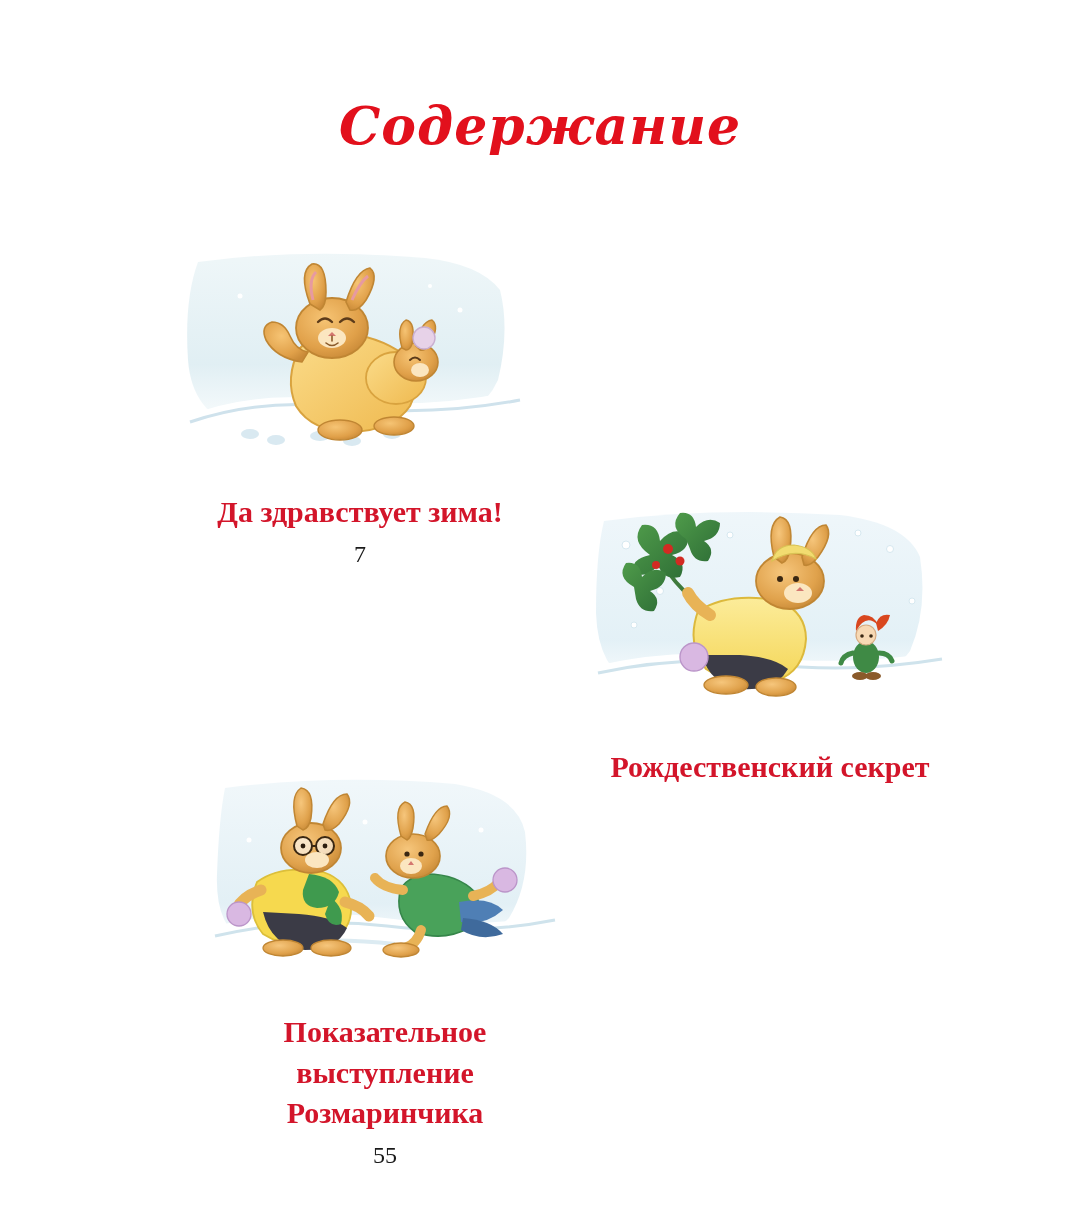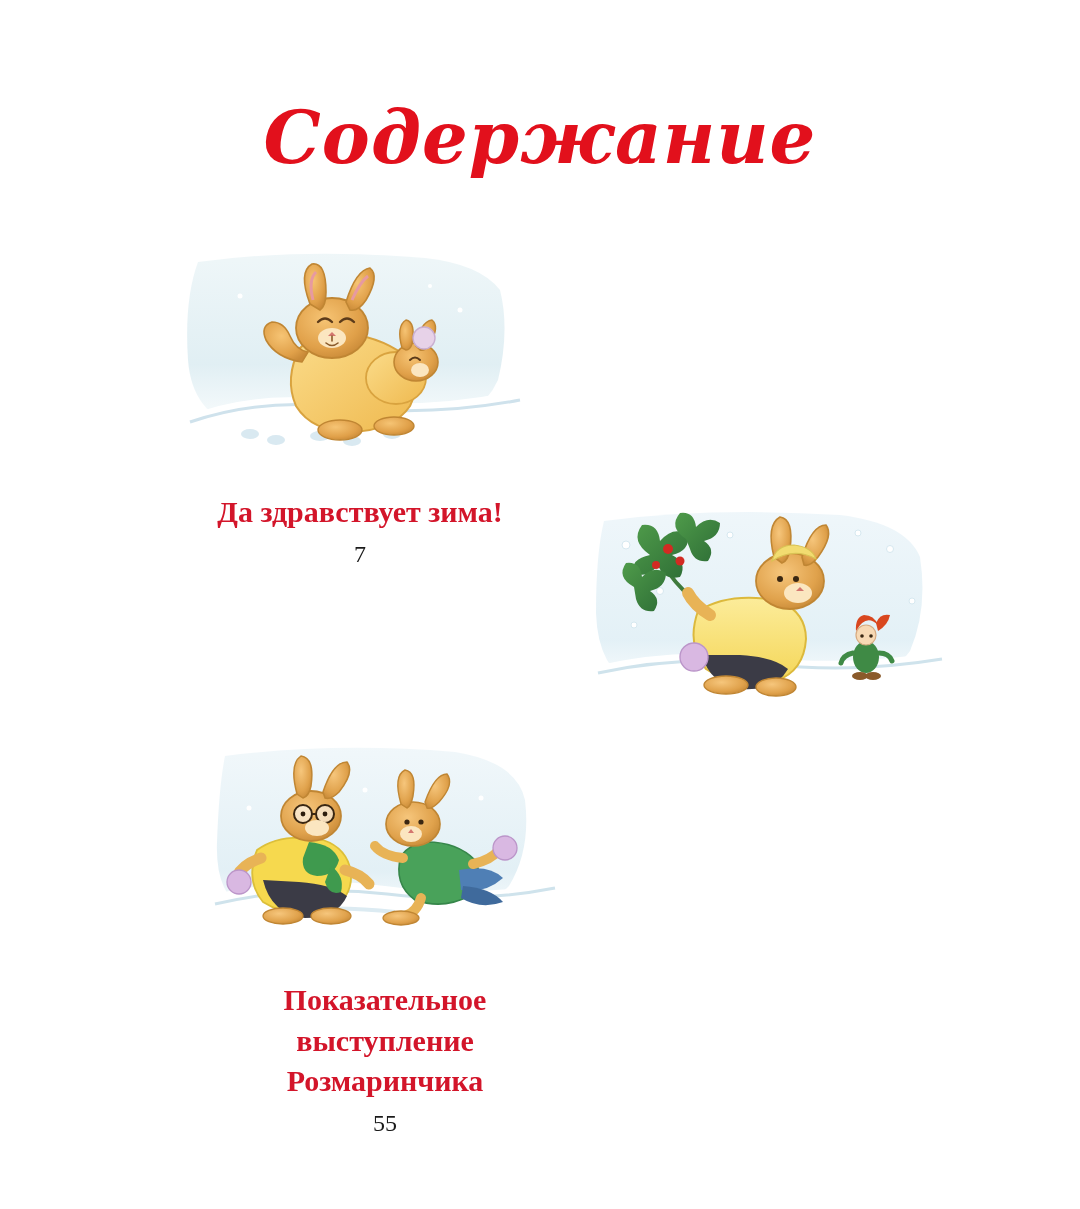--- a/index.html
+++ b/index.html
@@ -25,21 +25,21 @@
   
   .toc-title {
     position: absolute;
     top: 95px;
     left: 0;
     width: 1080px;
     text-align: center;
     font-family: "DejaVu Serif", serif;
     font-style: italic;
     font-weight: 700;
-    font-size: 72px;
+    font-size: 52px;
     letter-spacing: 1px;
     color: #e2101c;
     white-space: nowrap;
   }
 
   
   .entry {
     position: absolute;
   }
   .entry .caption {
@@ -53,21 +53,21 @@
   .entry .page-num {
     text-align: center;
     font-family: "Liberation Serif", serif;
     font-size: 24px;
     color: #1a1a1a;
     margin-top: 8px;
   }
 
   .entry-1 { left: 180px; top: 250px; width: 360px; }
   .entry-2 { left: 590px; top: 505px; width: 360px; }
-  .entry-3 { left: 205px; top: 738px; width: 360px; }
+  .entry-3 { left: 205px; top: 770px; width: 360px; }
 
   .illus {
     position: relative;
     width: 360px;
     height: 230px;
     margin-bottom: 12px;
   }
   .illus svg { display: block; }
 </style>
 </head>
@@ -219,20 +219,21 @@
         <path d="M266 126 q10 -18 22 -6 q-4 -10 -14 -10 q-9 2 -8 16 Z" fill="#d9471f"></path>
         <path d="M288 126 q10 -6 12 -16 q-10 -2 -14 8 Z" fill="#d9471f"></path>
         <circle cx="272" cy="131" r="1.8" fill="#3a2712"></circle>
         <circle cx="281" cy="131" r="1.8" fill="#3a2712"></circle>
         <path d="M263 148 q-10 2 -12 10" stroke="#3f8a45" stroke-width="5" fill="none" stroke-linecap="round"></path>
         <path d="M289 148 q10 0 13 8" stroke="#3f8a45" stroke-width="5" fill="none" stroke-linecap="round"></path>
         <ellipse cx="270" cy="171" rx="8" ry="4" fill="#8a5a2a"></ellipse>
         <ellipse cx="283" cy="171" rx="8" ry="4" fill="#8a5a2a"></ellipse>
       </svg>
     </div>
+    <div class="caption">Рождественский секрет</div>
   </div>
 
   <div class="entry entry-3">
     <div class="illus">
       <svg width="360" height="230" viewBox="0 0 360 230" xmlns="http://www.w3.org/2000/svg">
         <defs>
           <linearGradient id="sky3" x1="0" y1="0" x2="0" y2="1">
             <stop offset="0%" stop-color="#f0f7fa"></stop>
             <stop offset="70%" stop-color="#e1eff5"></stop>
             <stop offset="100%" stop-color="#ffffff"></stop>

